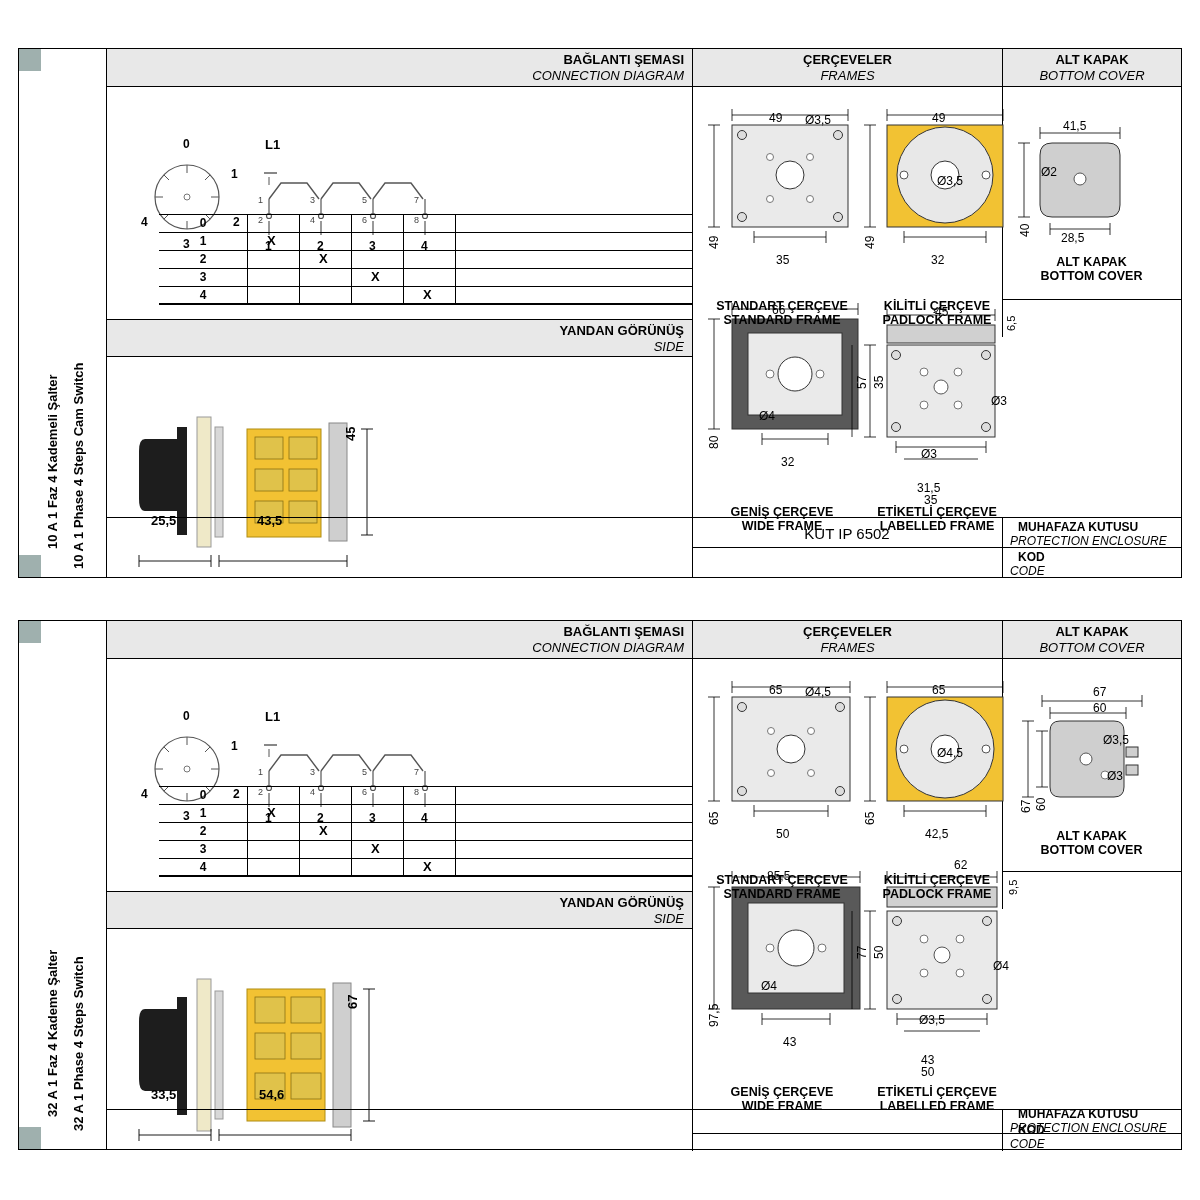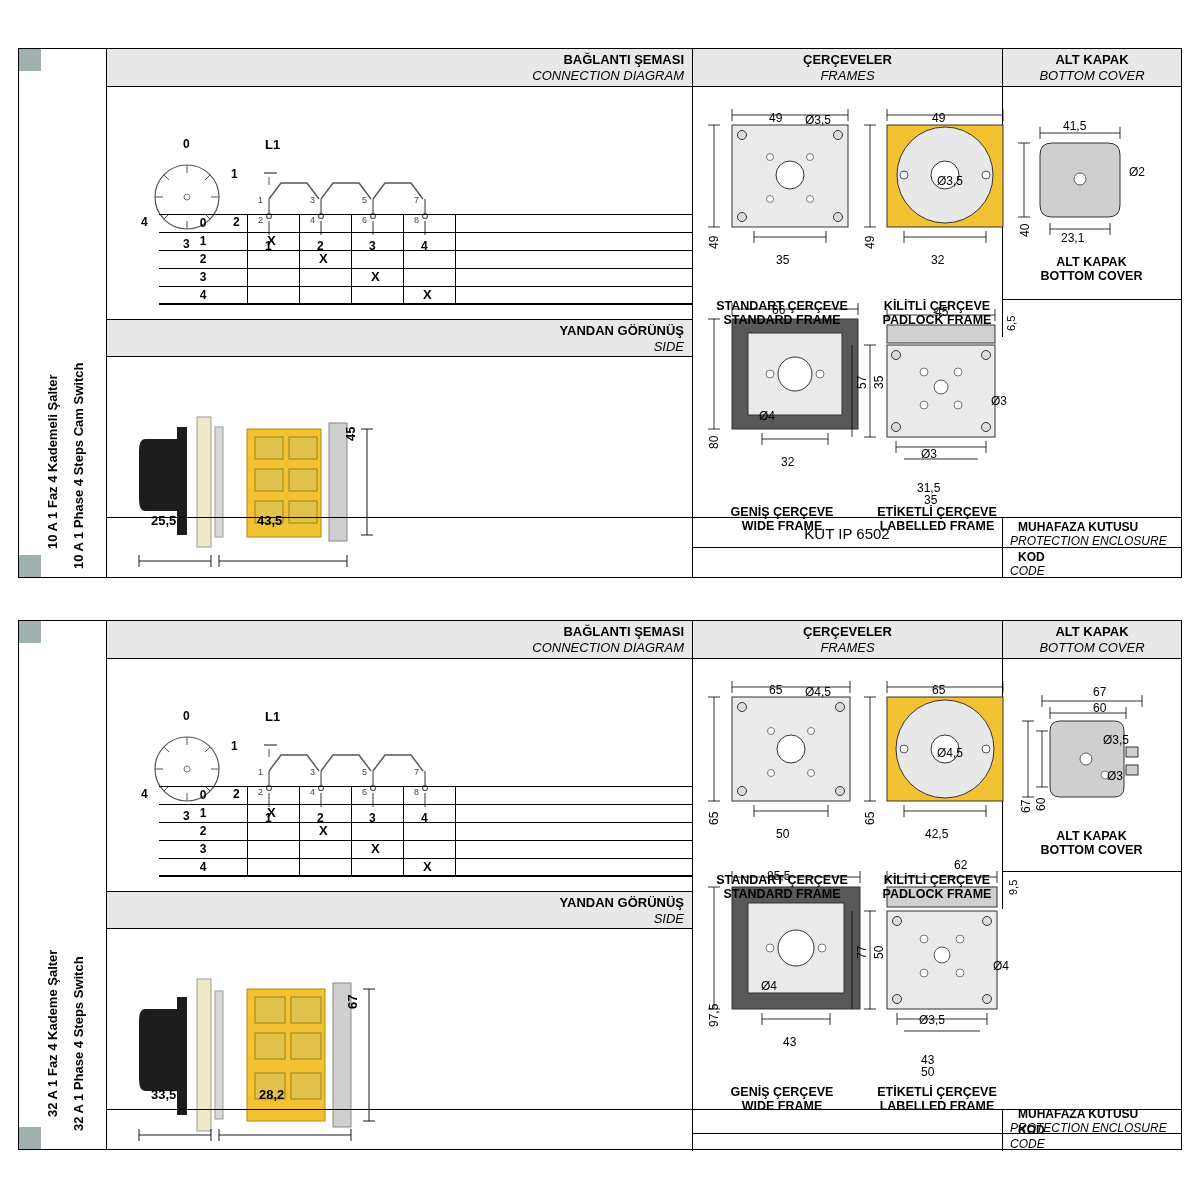--- a/index.html
+++ b/index.html
@@ -328,22 +328,22 @@
         <line x1="22" y1="56" x2="22" y2="130"></line>
           <line x1="16" y1="56" x2="28" y2="56"></line>
           <line x1="16" y1="130" x2="28" y2="130"></line>
         <line x1="48" y1="142" x2="108" y2="142"></line>
           <line x1="48" y1="136" x2="48" y2="148"></line>
           <line x1="108" y1="136" x2="108" y2="148"></line>
       </g>
     </svg>
     <div class="dim" style="left:1044px;top:70px;">41,5</div>
     <div class="dimv" style="left:999px;top:188px;">40</div>
-    <div class="dim" style="left:1110px;top:116px;text-align:center;">Ø2</div>
-    <div class="dim" style="left:1042px;top:182px;">23,1</div>
+    <div class="dim" style="left:1022px;top:116px;text-align:center;">Ø2</div>
+    <div class="dim" style="left:1042px;top:182px;">28,5</div>
     <div class="cap" style="left:983px;top:206px;width:179px;">
       <div>ALT KAPAK</div>
       <div>BOTTOM COVER</div>
     </div>
 
     <div class="hline" style="left:88px;top:468px;width:1074px;"></div>
     <div class="hline" style="left:673px;top:498px;width:489px;"></div>
     <div class="vline" style="left:673px;top:468px;height:61px;"></div>
     <div class="vline" style="left:983px;top:468px;height:61px;"></div>
 
@@ -492,21 +492,21 @@
     <div class="xmark" style="left:300px;top:202px;">X</div>
     <div class="xmark" style="left:352px;top:220px;">X</div>
     <div class="xmark" style="left:404px;top:238px;">X</div>
 
     <div class="hdrbar" style="left:88px;top:270px;width:585px;height:38px;border-top:1px solid #000;border-bottom:1px solid #000;">
       <div class="hdr-title" style="position:absolute;right:8px;top:3px;">YANDAN GÖRÜNÜŞ</div>
       <div class="hdr-sub" style="position:absolute;right:8px;top:19px;">SIDE</div>
     </div>
 
     <div class="dim" style="left:132px;top:466px;font-weight:bold;font-size:13px;">33,5</div>
-    <div class="dim" style="left:240px;top:466px;font-weight:bold;font-size:13px;">28,2</div>
+    <div class="dim" style="left:240px;top:466px;font-weight:bold;font-size:13px;">54,6</div>
     <div class="dimv" style="left:326px;top:388px;font-weight:bold;font-size:13px;">67</div>
 
     <svg width="310" height="480" style="left:673px;top:38px;">
       <rect x="40" y="38" width="118" height="104" fill="#eaeaea" stroke="#333"></rect>
       <circle cx="99" cy="90" r="14" fill="#fff" stroke="#333"></circle>
       <circle cx="79" cy="72" r="3.5" fill="#fff" stroke="#777"></circle>
       <circle cx="119" cy="72" r="3.5" fill="#fff" stroke="#777"></circle>
       <circle cx="79" cy="114" r="3.5" fill="#fff" stroke="#777"></circle>
       <circle cx="119" cy="114" r="3.5" fill="#fff" stroke="#777"></circle>
       <circle cx="50" cy="48" r="4.5" fill="#ddd" stroke="#333"></circle>

